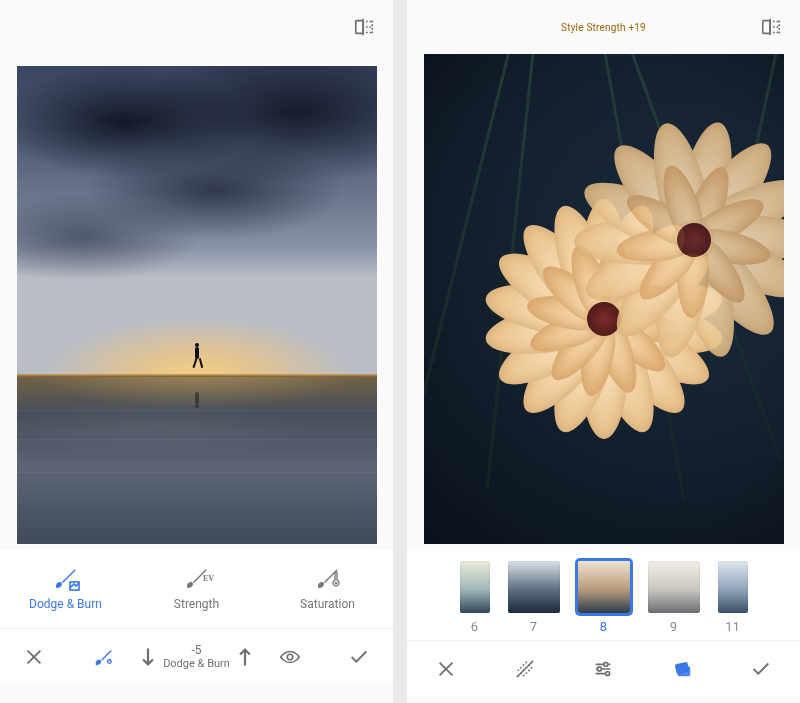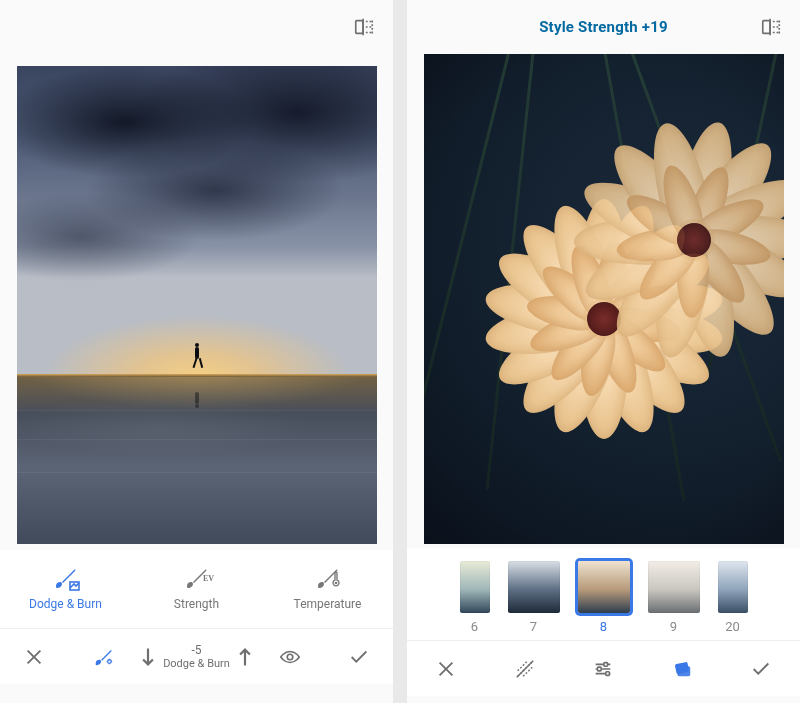--- a/index.html
+++ b/index.html
@@ -23,23 +23,23 @@
   }
   .topbar {
     height: 54px;
     display: flex;
     align-items: center;
     justify-content: center;
     position: relative;
     background: #fafafa;
   }
   .topbar .title {
-    color: #0369a1;
-    font-size: 15px;
-    font-weight: 700;
+    color: #a16207;
+    font-size: 10px;
+    font-weight: 400;
     letter-spacing: .2px;
   }
   .compare-icon {
     position: absolute;
     right: 18px;
     top: 16px;
     width: 22px;
     height: 22px;
     color: #6f6f6f;
   }
@@ -293,21 +293,21 @@
     </div>
     <div class="tool">
       <span class="ticon">
         <svg viewBox="0 0 28 24" fill="currentColor">
           <path d="M4 19c0-3 2-4 4-4 1 0 2 .5 2 2 0 2-2 4-5 4-1 0-1-1-1-2z"></path>
           <path d="M10 15 L22 3c1-1 2 0 1 1L11 16z"></path>
           <path d="M23 6v7a3 3 0 1 1-2 0V6a1 1 0 1 1 2 0z" fill="none" stroke="currentColor" stroke-width="1.4"></path>
           <circle cx="22" cy="16" r="1.3"></circle>
         </svg>
       </span>
-      <span>Temperature</span>
+      <span>Saturation</span>
     </div>
   </div>
 
   <div class="action-bar">
     <div class="slot">
       <svg viewBox="0 0 24 24" stroke="currentColor" stroke-width="2" fill="none">
           <path d="M5 5l14 14M19 5L5 19"></path>
         </svg>
     </div>
     <div class="slot active">
@@ -443,21 +443,21 @@
     <div class="thumb active">
       <div class="sw" style="background: linear-gradient(rgb(239, 227, 207) 0%, rgb(183, 154, 122) 55%, rgb(46, 61, 78) 100%);"></div>
       <span>8</span>
     </div>
     <div class="thumb">
       <div class="sw" style="background: linear-gradient(rgb(242, 237, 230) 0%, rgb(201, 198, 192) 55%, rgb(106, 110, 114) 100%);"></div>
       <span>9</span>
     </div>
     <div class="thumb edge-right">
       <div class="sw" style="background: linear-gradient(rgb(223, 230, 238) 0%, rgb(143, 164, 187) 55%, rgb(58, 79, 102) 100%);"></div>
-      <span>20</span>
+      <span>11</span>
     </div>
   </div>
 
   <div class="action-bar">
     <div class="slot">
       <svg viewBox="0 0 24 24" stroke="currentColor" stroke-width="2" fill="none">
           <path d="M5 5l14 14M19 5L5 19"></path>
         </svg>
     </div>
     <div class="slot">

